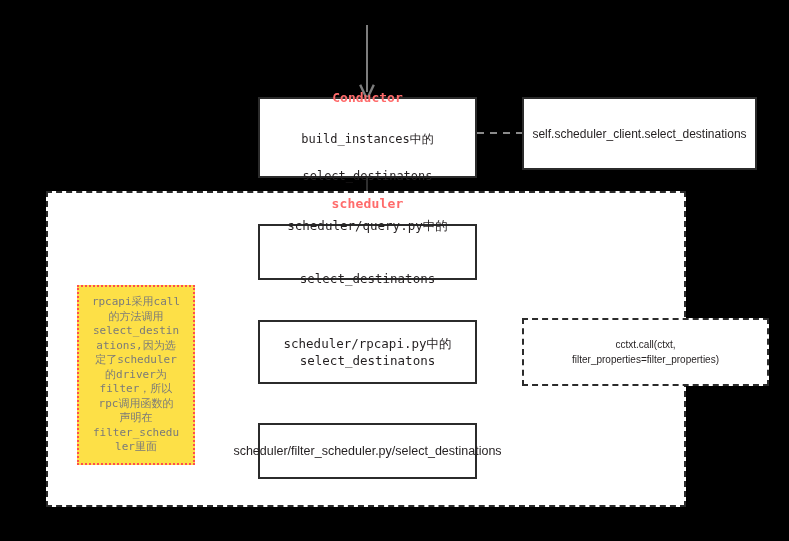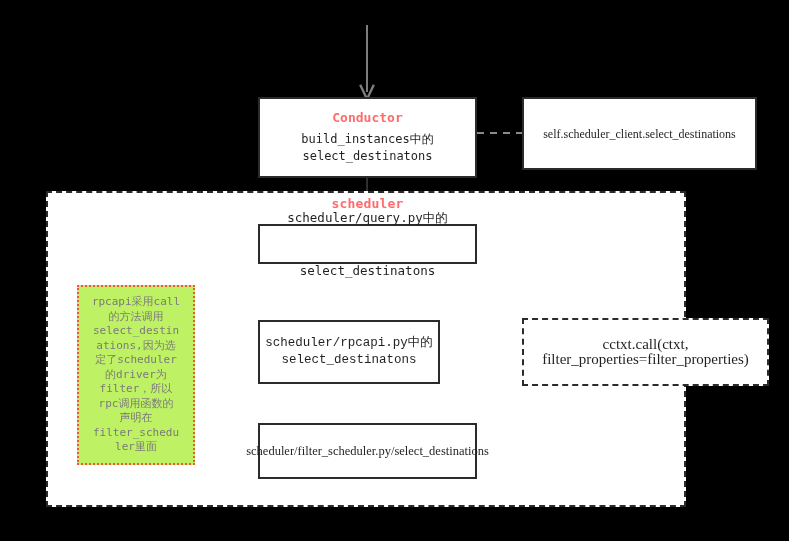--- a/index.html
+++ b/index.html
@@ -41,21 +41,21 @@
   .node.solid {
     border: 2px solid #2b2b2b;
   }
   .node.dashed {
     border: 2px dashed #2b2b2b;
   }
   .mono {
     font-family: "DejaVu Sans Mono", "Liberation Mono", monospace;
   }
   .sans {
-    font-family: Liberation Serif, serif;
+    font-family: Liberation Sans, sans-serif;
   }
 
   
   #scheduler-container {
     position: absolute;
     left: 46px;
     top: 191px;
     width: 640px;
     height: 316px;
     background: #ffffff;
@@ -80,20 +80,21 @@
     width: 219px;
     text-align: center;
   }
 
   
   #node-conductor {
     left: 258px;
     top: 97px;
     width: 219px;
     height: 81px;
+    gap: 20px;
   }
   #node-conductor .title {
     color: #ff6b6b;
     font-family: "DejaVu Sans Mono", "Liberation Mono", monospace;
     font-size: 13px;
     font-weight: bold;
     margin-bottom: 6px;
   }
   #node-conductor .body {
     font-size: 12px;
@@ -117,62 +118,61 @@
     height: 55px;
     font-size: 12px;
     line-height: 16px;
     padding: 0 8px;
   }
   #node-rpcapi-call {
     left: 522px;
     top: 318px;
     width: 247px;
     height: 68px;
-    font-size: 15px;
+    font-size: 10px;
     line-height: 15px;
     padding: 0 6px;
   }
 
   
   #node-query {
     left: 258px;
     top: 224px;
     width: 219px;
-    height: 40px;
+    height: 56px;
     font-size: 12.5px;
     line-height: 17px;
     gap: 36px;
   }
   #node-rpcapi {
     left: 258px;
     top: 320px;
-    width: 182px;
+    width: 219px;
     height: 64px;
     font-size: 12.5px;
     line-height: 17px;
-    font-family: Liberation Mono, monospace;
   }
   #node-filter-scheduler {
     left: 258px;
     top: 423px;
     width: 219px;
     height: 56px;
     font-size: 12.5px;
     line-height: 17px;
     padding: 0 12px;
   }
 
   
   #note-rpcapi {
     position: absolute;
     left: 77px;
     top: 285px;
     width: 118px;
     height: 180px;
-    background: #bef264;
+    background: #fde047;
     border: 2px dotted #ff4d4d;
     box-sizing: border-box;
     display: flex;
     align-items: center;
     justify-content: center;
     text-align: center;
     color: #7a7a7a;
     font-family: "DejaVu Sans Mono", "Liberation Mono", monospace;
     font-size: 11px;
     line-height: 14.5px;

